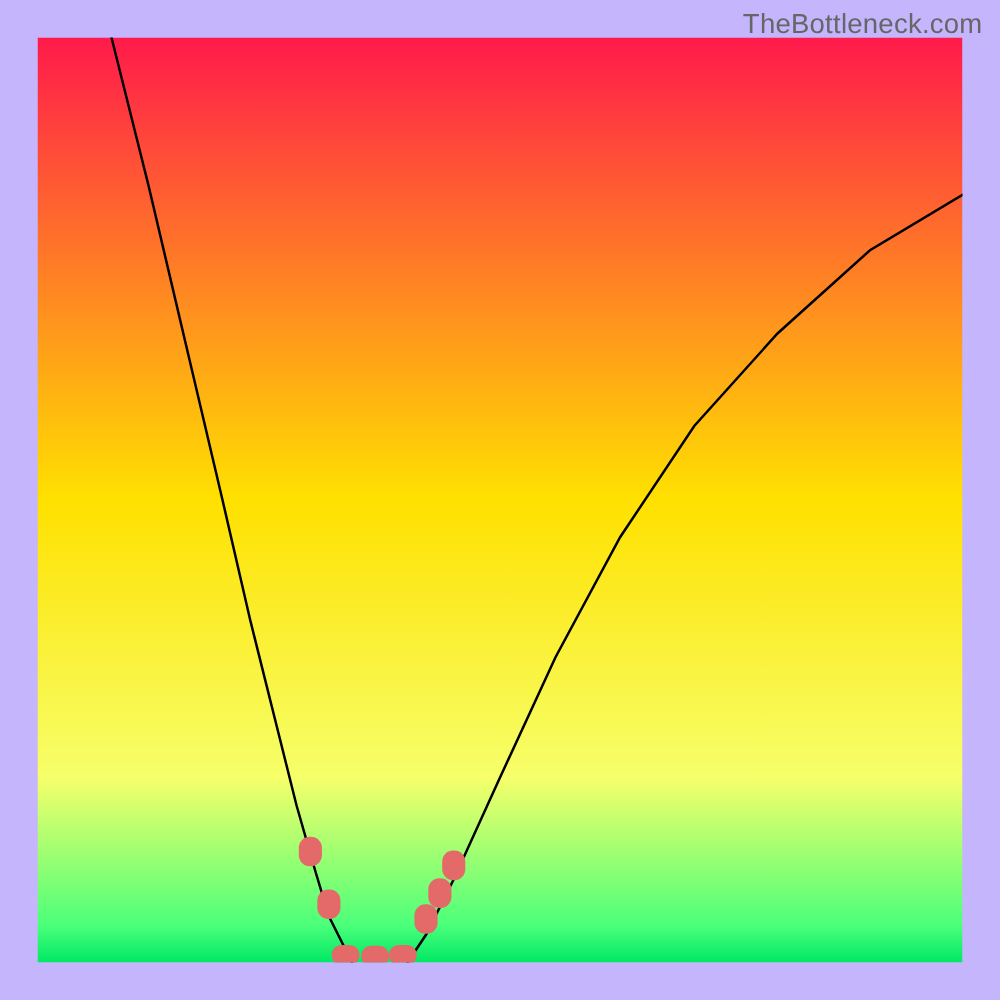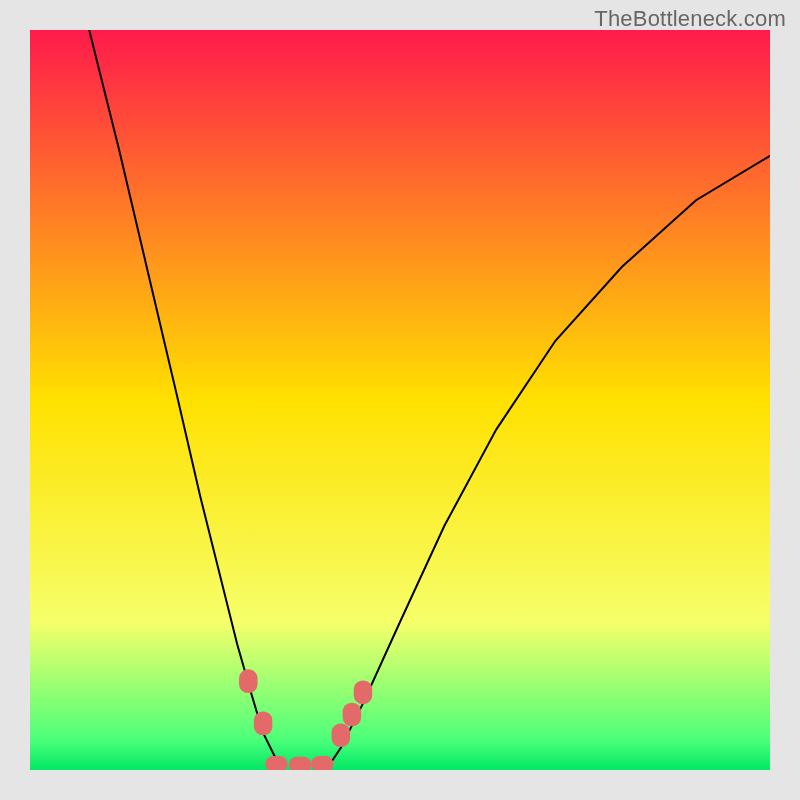--- a/index.html
+++ b/index.html
@@ -8,21 +8,21 @@
     width: 800px;
     height: 800px;
     background: #000;
     font-family: Arial, Helvetica, sans-serif;
     overflow: hidden;
   }
   .stage {
     position: relative;
     width: 800px;
     height: 800px;
-    background: #e5e5e5;
+    background: #c4b5fd;
     text-decoration: underline;
   }
   .watermark {
     position: absolute;
     top: 6px;
     right: 14px;
     color: #666;
     font-size: 22px;
     font-weight: 500;
     letter-spacing: 0.2px;

